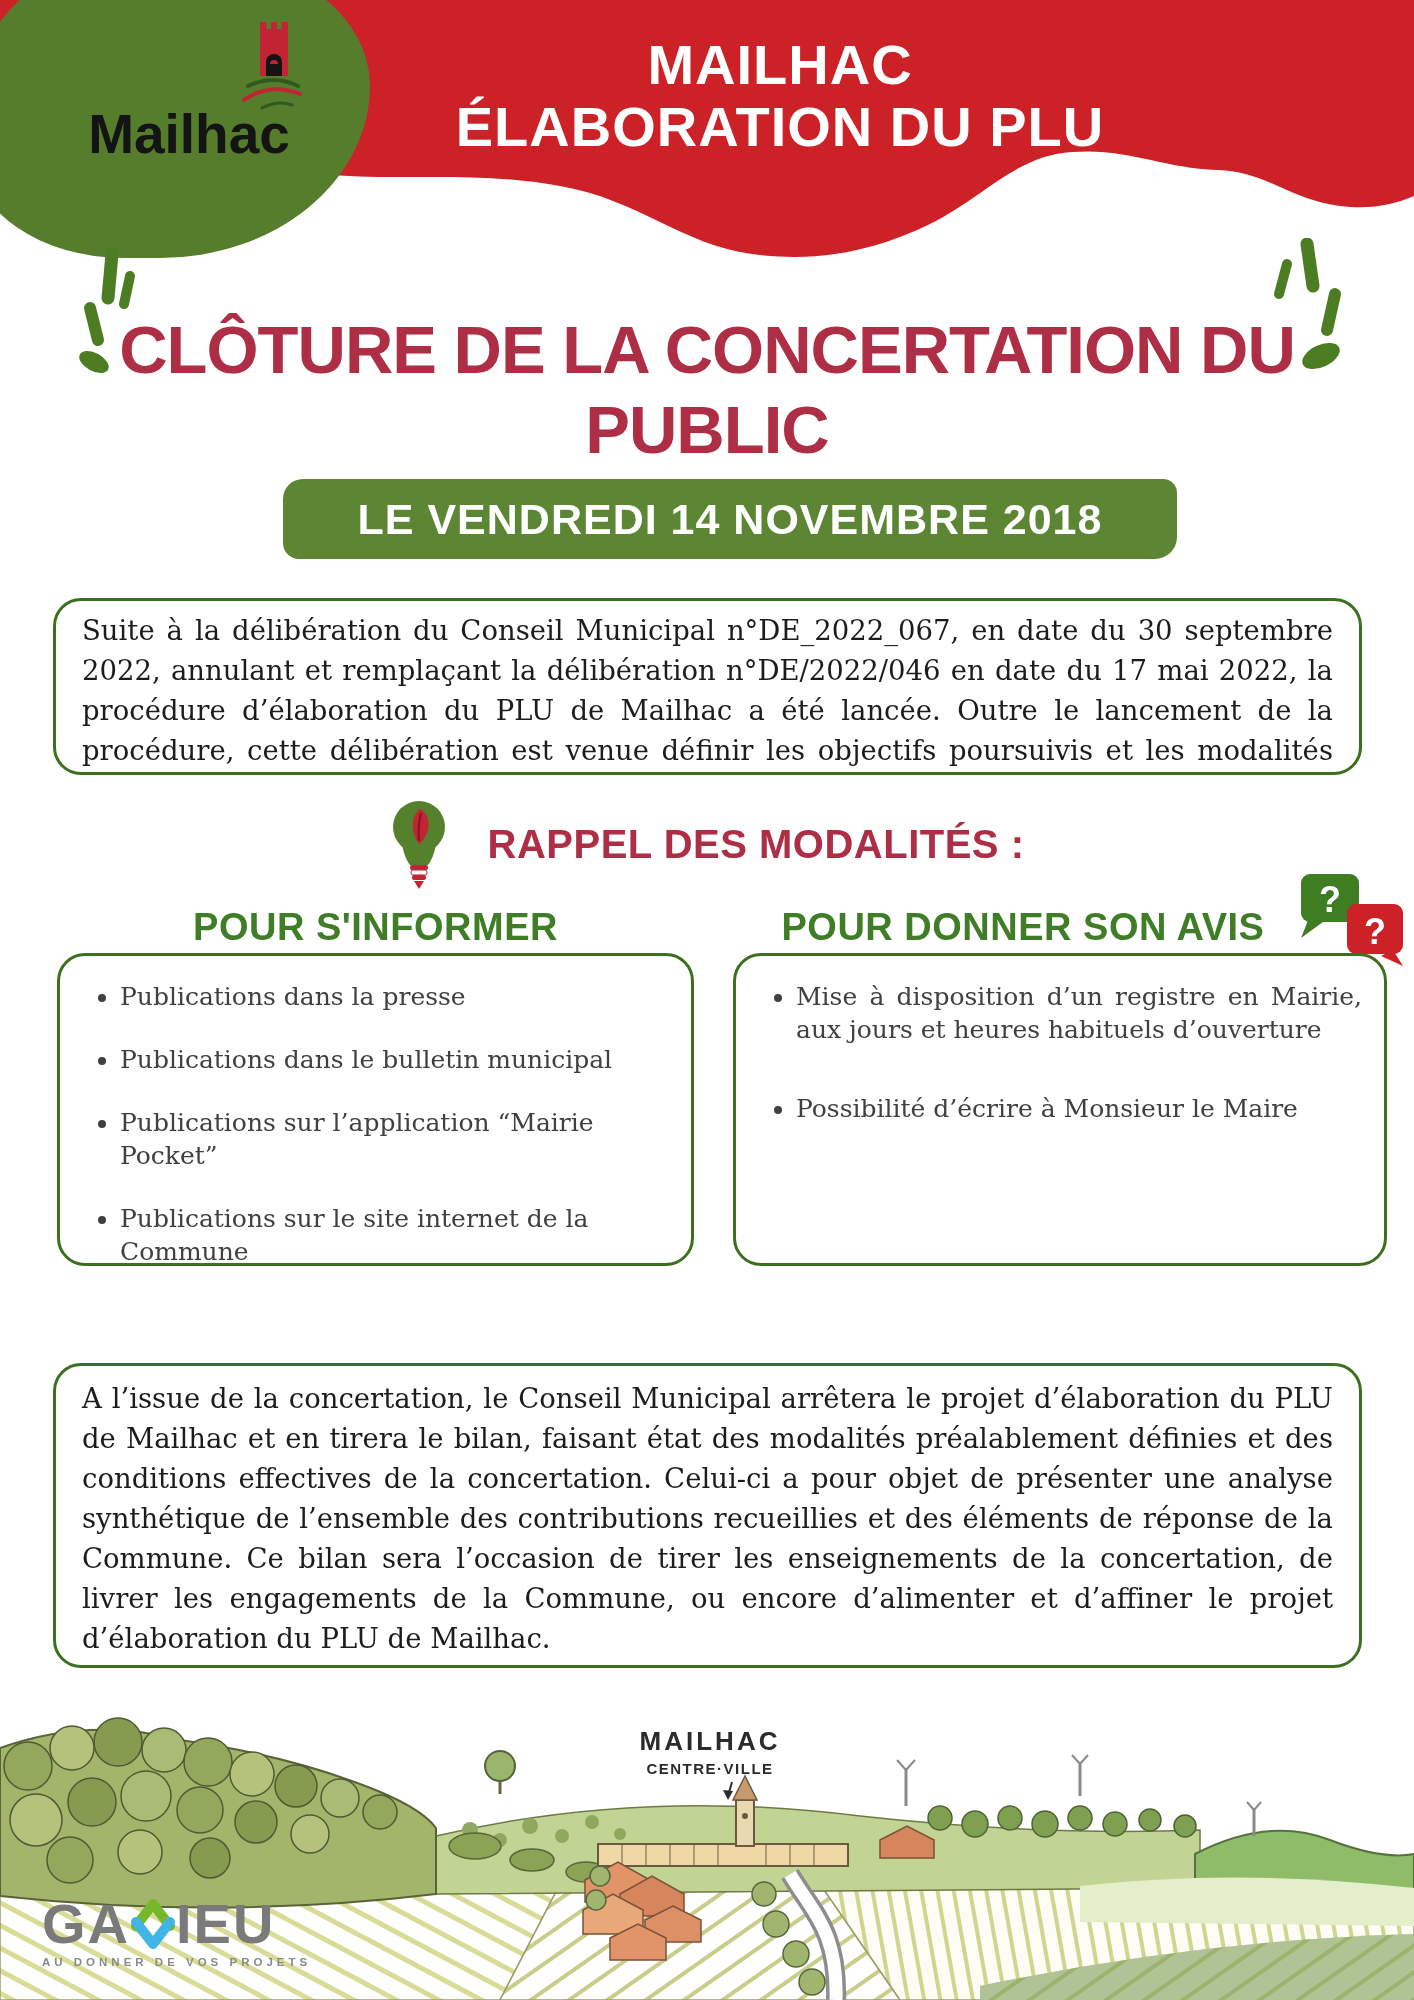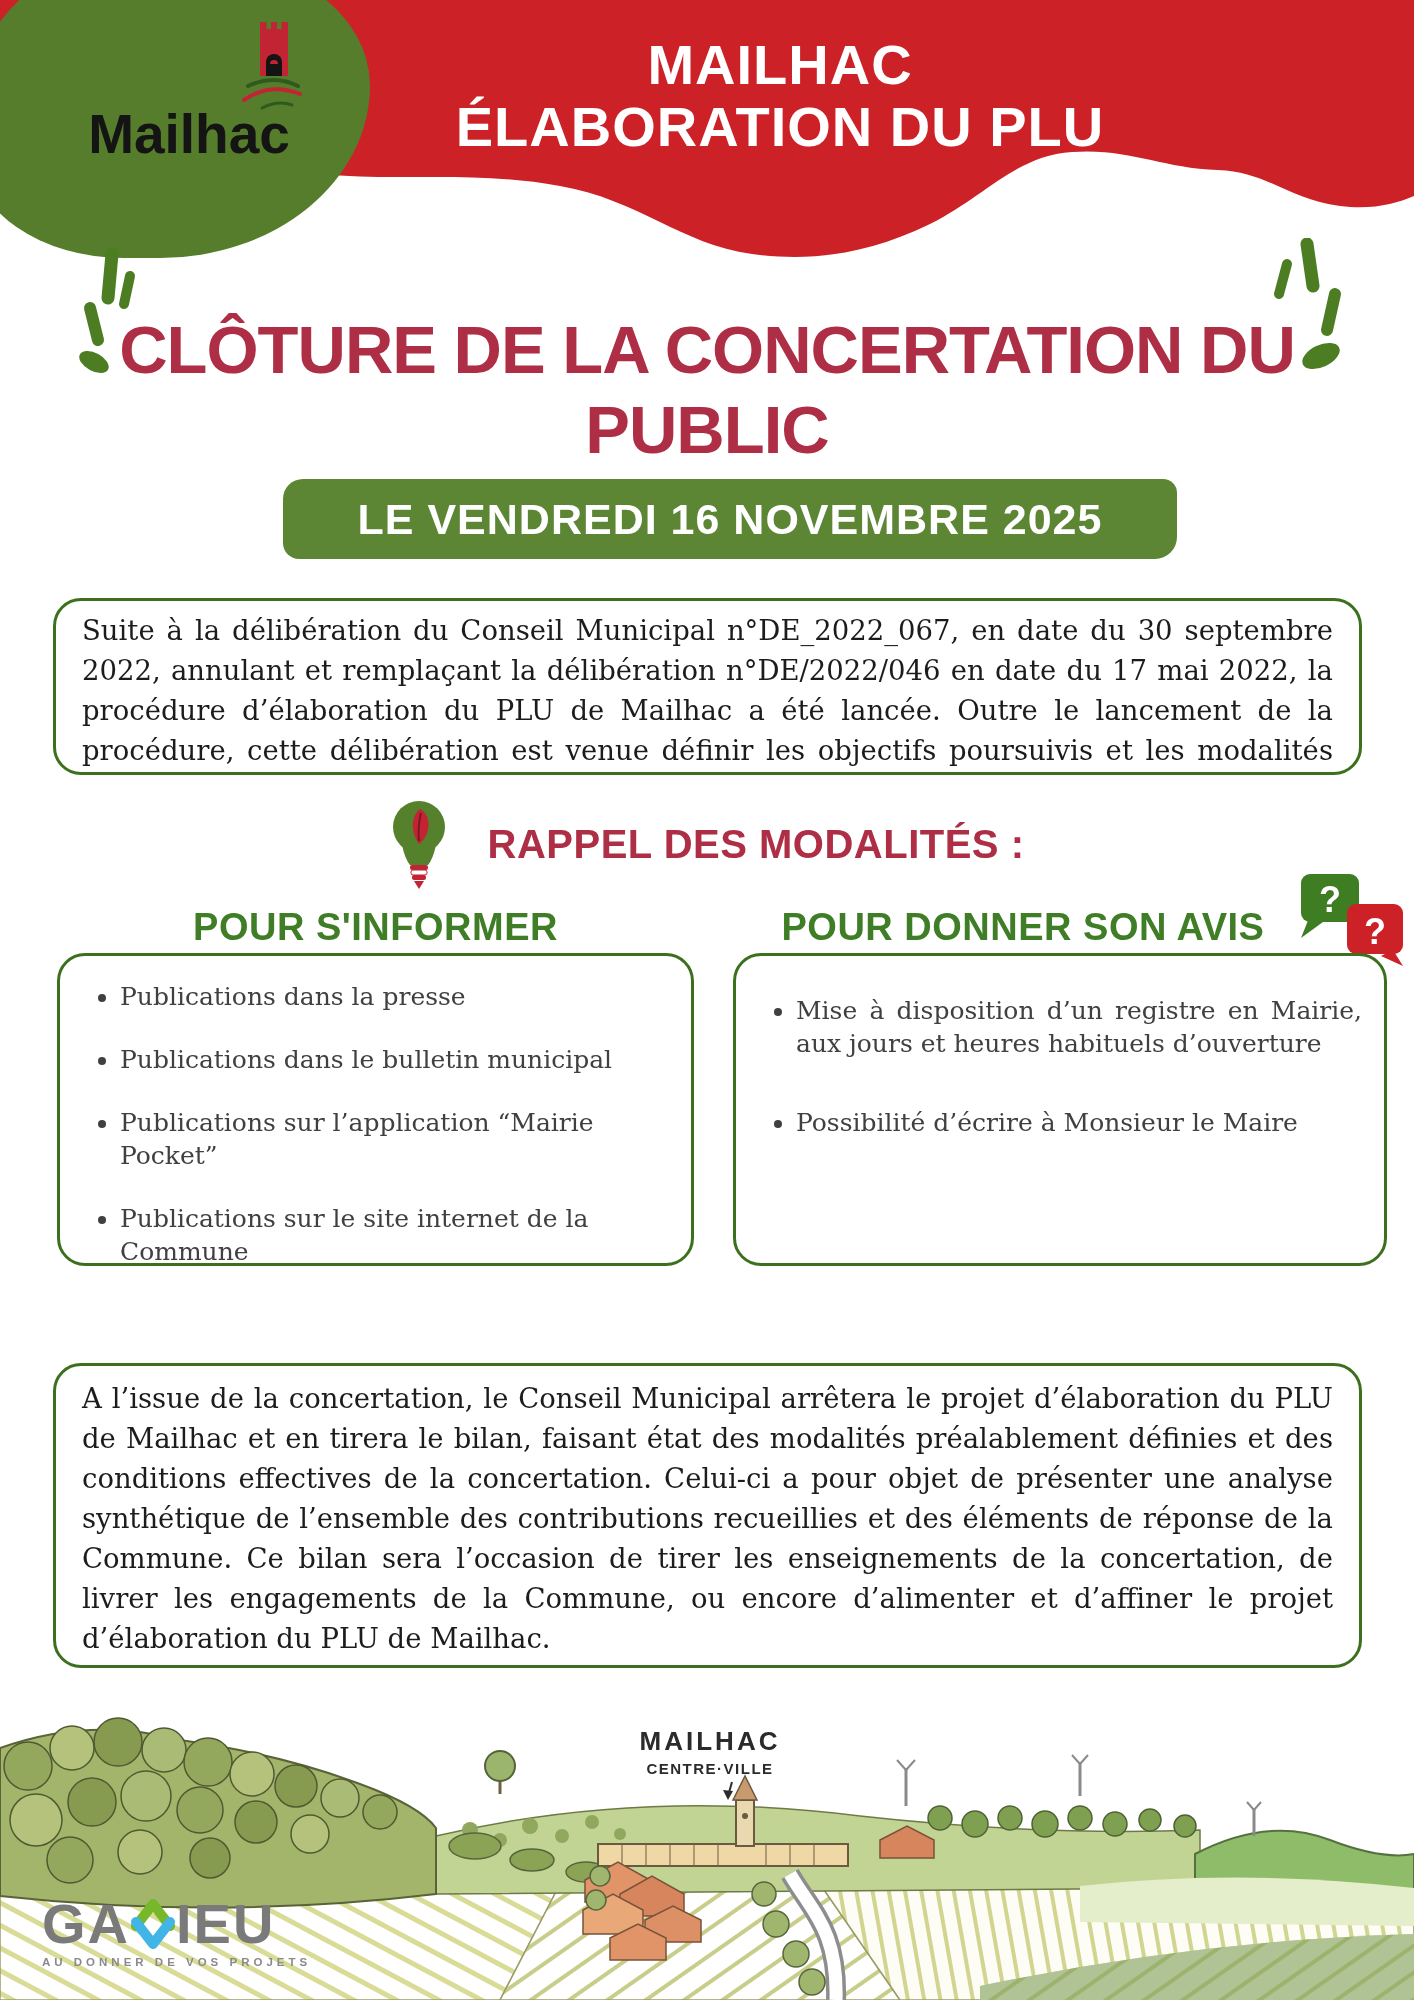--- a/index.html
+++ b/index.html
@@ -36,21 +36,21 @@
 
   
   #rappel-row{position:absolute;left:0;top:796px;width:1414px;height:96px;
       display:flex;align-items:center;justify-content:center;gap:40px;}
   #rappel-row .heading{color:#ad2e45;font-weight:bold;font-size:40px;letter-spacing:0.5px;}
   .col-heading{position:absolute;text-align:center;color:#3f7d26;font-weight:bold;
       font-size:38px;letter-spacing:0.5px;}
   #informer-heading{left:57px;top:906px;width:637px;}
   #avis-heading{left:703px;top:906px;width:640px;}
   #informer-box{left:57px;top:953px;width:637px;height:313px;padding:24px 18px 0 18px;}
-  #avis-box{left:733px;top:953px;width:654px;height:313px;padding:38px 18px 0 18px;}
+  #avis-box{left:733px;top:953px;width:654px;height:313px;padding:24px 18px 0 18px;}
   .green-box ul{margin:0;padding:0 4px 0 42px;}
   .green-box li{font-family:"DejaVu Serif","Liberation Serif",serif;color:#404040;
       font-size:25px;line-height:33px;margin-bottom:30px;}
   #avis-box li{margin-bottom:46px;text-align:justify;}
 
   #apres-heading{position:absolute;left:0;top:1379px;width:1414px;text-align:center;
       color:#ad2e45;font-weight:bold;font-size:36px;letter-spacing:0.5px;}
 
   
   #illustration{position:absolute;left:0;top:1688px;}
@@ -112,21 +112,21 @@
     </g>
     <ellipse cx="126" cy="118" rx="20" ry="11" fill="#4c7d23" transform="rotate(-25 126 118)"></ellipse>
   </svg>
 
   <div id="main-title">
     <div>CLÔTURE DE LA CONCERTATION DU</div>
     <div>PUBLIC</div>
   </div>
 
   <div id="date-banner">
-    <span>LE VENDREDI 16 NOVEMBRE 2025</span>
+    <span>LE VENDREDI 14 NOVEMBRE 2018</span>
   </div>
 
   <div id="intro-box" class="green-box">
     <p class="body-text">Suite à la délibération du Conseil Municipal n°DE_2022_067, en date du 30 septembre 2022, annulant et remplaçant la délibération n°DE/2022/046 en date du 17 mai 2022, la procédure d’élaboration du PLU de Mailhac a été lancée. Outre le lancement de la procédure, cette délibération est venue définir les objectifs poursuivis et les modalités de la concertation.</p>
   </div>
 
   <div id="rappel-row">
     <svg width="58" height="94" viewBox="0 0 58 94">
       <path d="M12,48 Q15,62 20,68 L38,68 Q43,62 46,48 Z" fill="#56812c"></path>
       <circle cx="29" cy="30" r="26" fill="#56812c"></circle>

